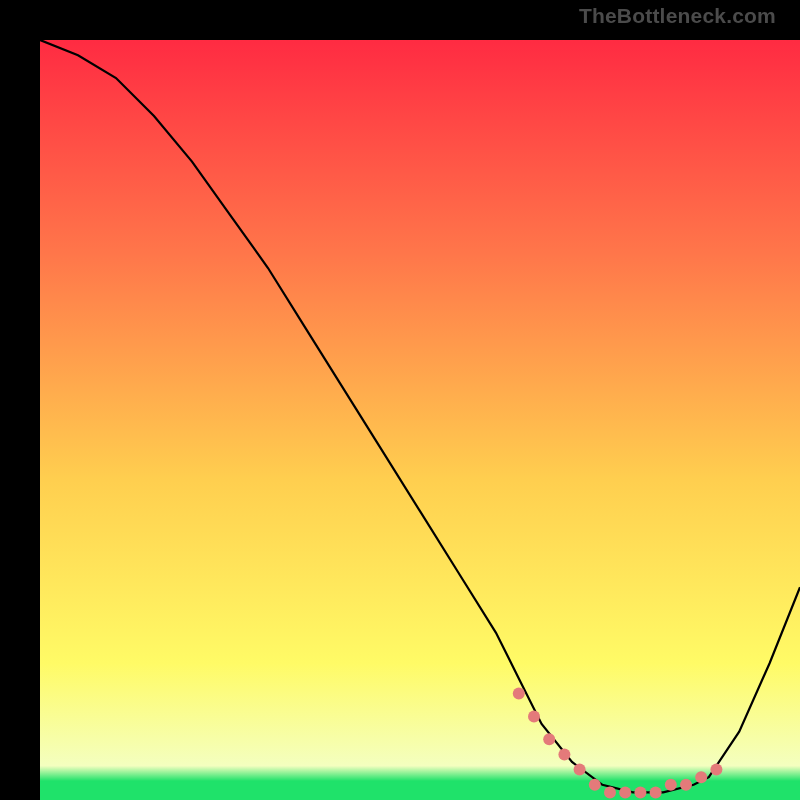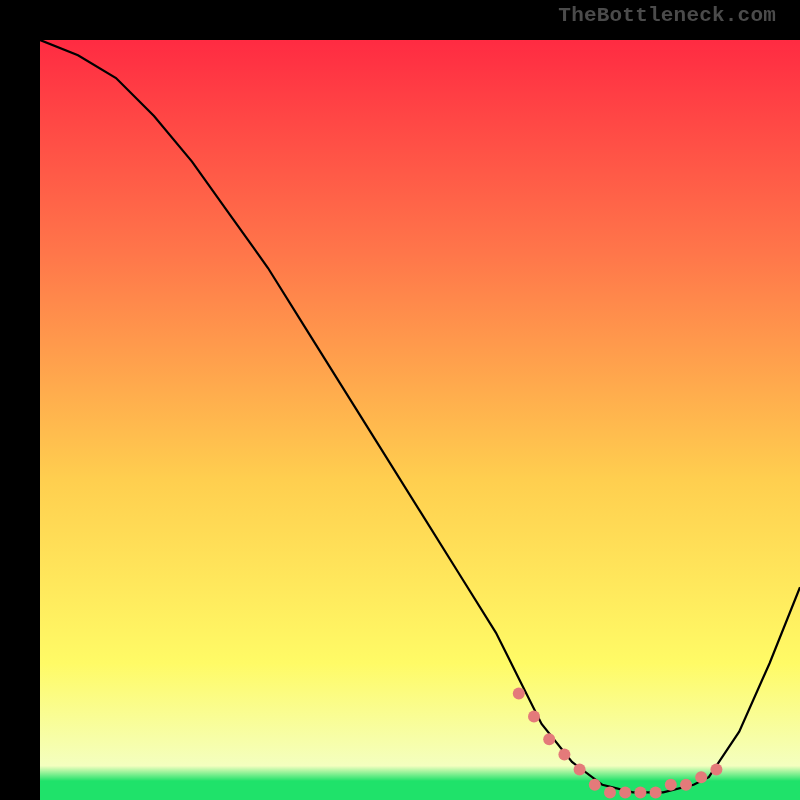--- a/index.html
+++ b/index.html
@@ -27,21 +27,21 @@
     height: 760px;
   }
   .watermark {
     position: absolute;
     top: 4px;
     right: 24px;
     color: #4b4b4b;
     font-size: 21px;
     font-weight: 600;
     letter-spacing: 0.2px;
-    font-family: Liberation Mono, monospace;
+    font-family: Liberation Sans, sans-serif;
   }
   svg {
     display: block;
   }
 </style>
 </head>
 <body>
 
 <div class="frame">
   <svg class="plot-area" width="760" height="760" viewBox="0 0 760 760">

